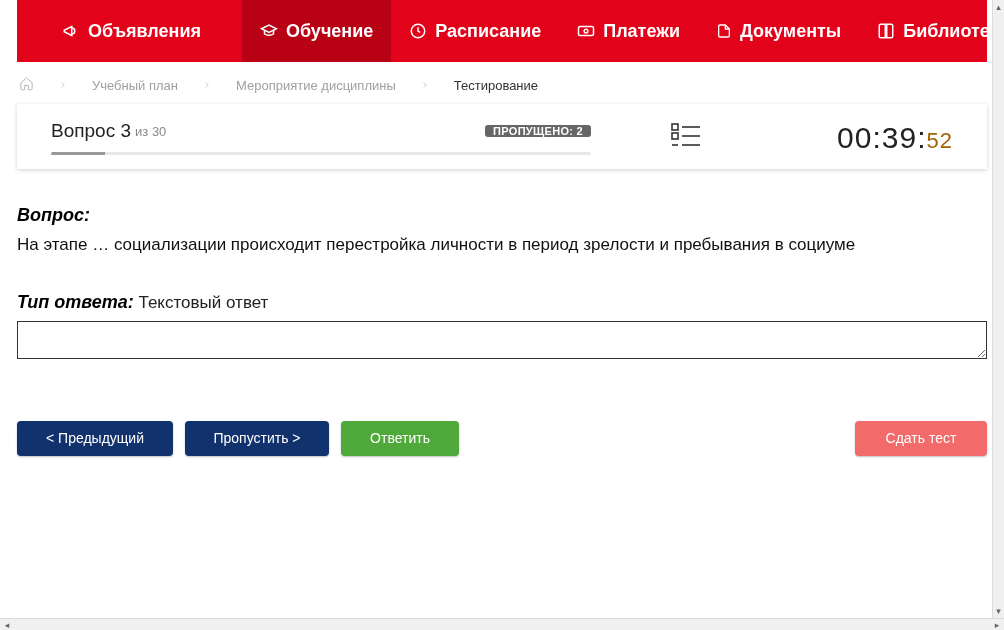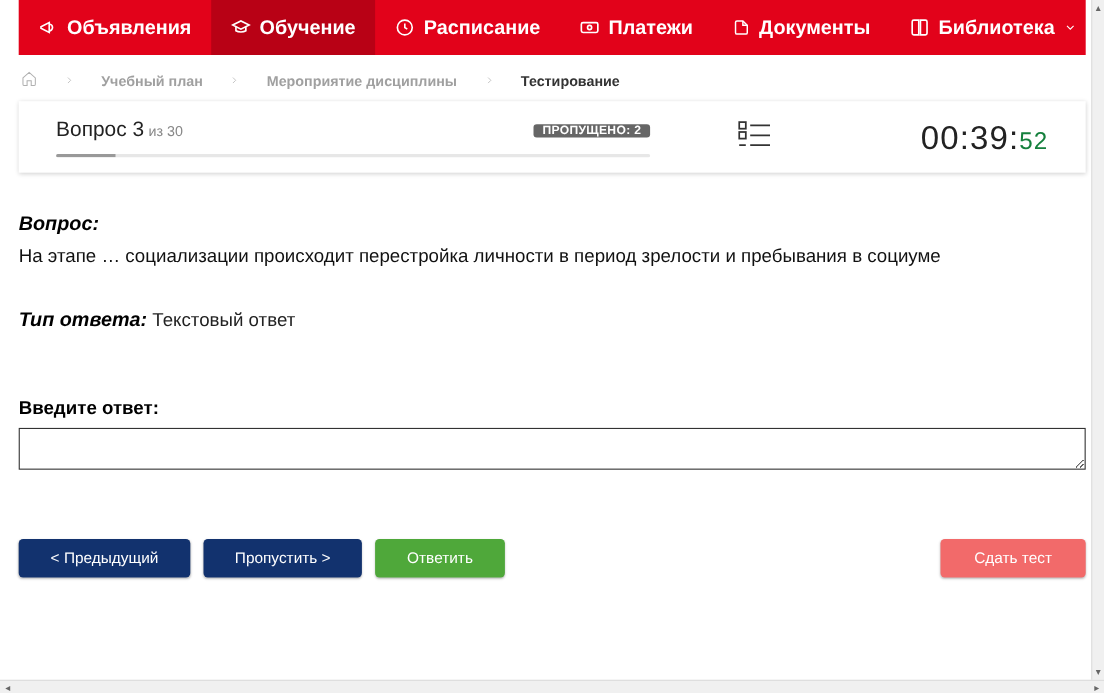--- a/index.html
+++ b/index.html
@@ -11,53 +11,54 @@
       overflow: auto;
       position: relative;
     }
     .container {
       width: 970px;
       margin: 0 auto;
     }
     
     .topnav {
       background: #e2021a;
-      height: 50px;
+      height: 62px;
       display: flex;
       align-items: stretch;
+      padding-left: 27px;
     }
     .nav-item {
       display: flex;
       align-items: center;
       padding: 0 18px;
       color: #fff;
       font-size: 18px;
       font-weight: 600;
       cursor: pointer;
       gap: 8px;
       white-space: nowrap;
     }
     .nav-item.active {
       background: #b80115;
+      margin-left: 23px;
     }
     .nav-icon {
       display: inline-flex;
       align-items: center;
       justify-content: center;
     }
     .nav-icon svg { display: block; }
     
     .breadcrumb {
       display: flex;
       align-items: center;
       gap: 24px;
       padding: 14px 2px 10px;
       font-size: 13px;
       color: #a0a0a0;
-      font-weight: bold;
     }
     .breadcrumb .crumb { color: #a0a0a0; cursor: pointer; }
     .breadcrumb .crumb.current { color: #333; cursor: default; }
     .breadcrumb .sep {
       color: #c0c0c0;
       display: inline-flex;
     }
     .breadcrumb .home-icon { color: #b0b0b0; cursor: pointer; }
     
     .page-title {
@@ -127,21 +128,21 @@
     .timer {
       margin-left: auto;
       font-size: 30px;
       color: #222;
       font-weight: 400;
       letter-spacing: 1px;
       display: flex;
       align-items: baseline;
     }
     .timer .secs {
-      color: #15803d;
+      color: #a16207;
       font-size: 22px;
     }
     
     .qbody {
       padding: 36px 0 0 0;
     }
     .label-strong {
       font-weight: 700;
       font-style: italic;
       font-size: 18px;
@@ -359,21 +360,20 @@
 
   <div class="qbody">
     <div class="label-strong">Вопрос:</div>
     <div class="q-text">На этапе … социализации происходит перестройка личности в период зрелости и пребывания в социуме</div>
 
     <div class="type-row">
       <span class="label-strong">Тип ответа:</span>
       <span class="type-val">Текстовый ответ</span>
     </div>
 
-    <div class="answer-label">Введите ответ:</div>
     <textarea class="answer-input" value="" style=""></textarea>
 
     <div class="btn-row">
       <button class="btn btn-navy">&lt; Предыдущий</button>
       <button class="btn btn-skip">Пропустить &gt;</button>
       <button class="btn btn-green">Ответить</button>
       <button class="btn btn-submit">Сдать тест</button>
     </div>
   </div>
 

